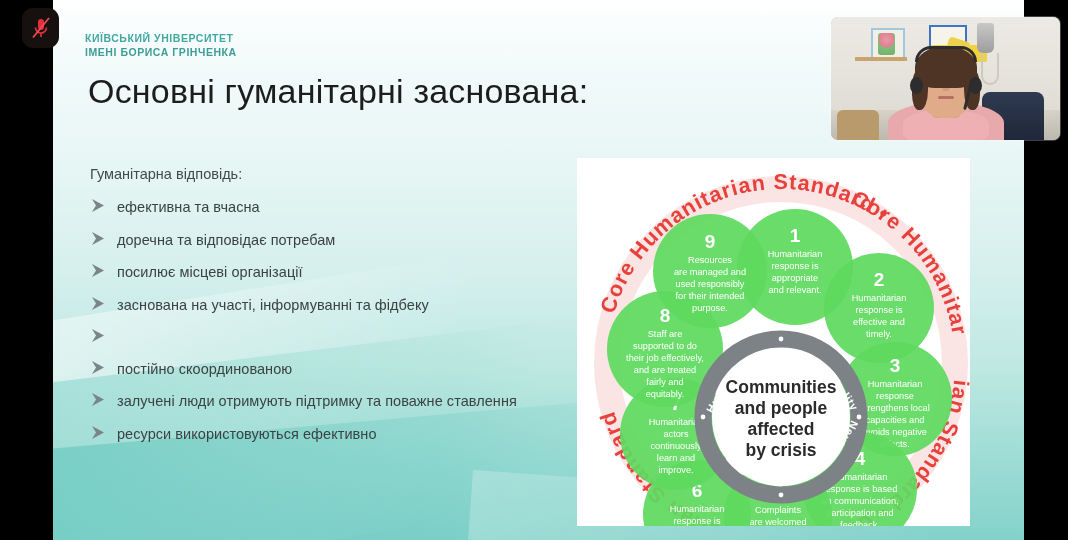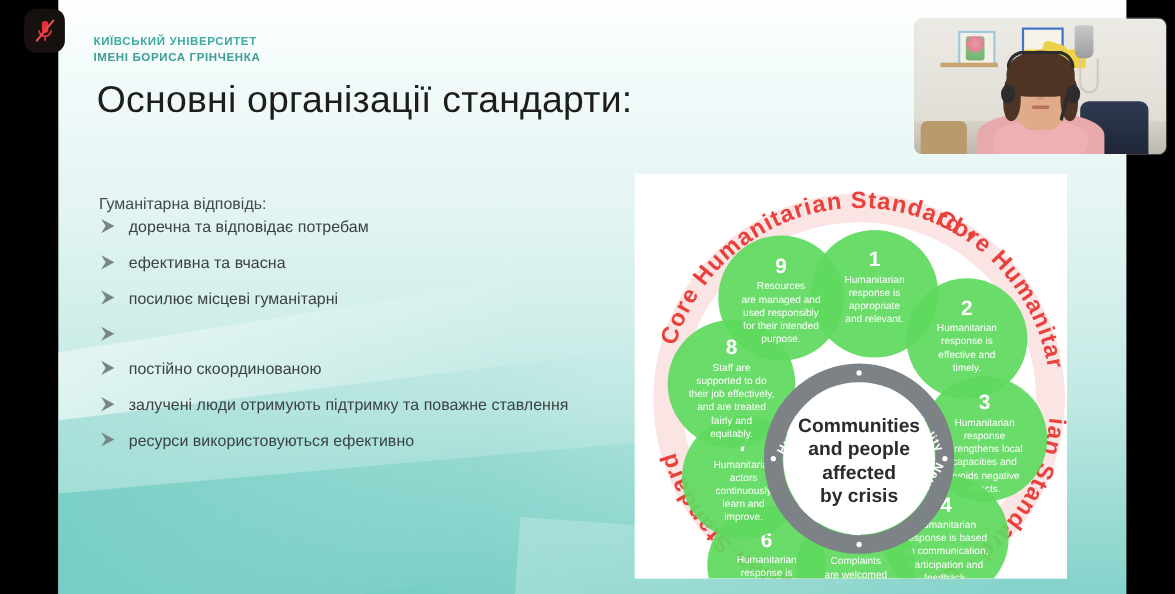--- a/index.html
+++ b/index.html
@@ -47,21 +47,21 @@
   #uni-logo div:nth-child(2){ color:#3f9c96; }
 
   
   #slide-title {
     position:absolute; left:35px; top:72px;
     font-size:34px; font-weight:400; color:#1d1d1d; letter-spacing:.2px;
   }
 
   
   #lead {
-    position:absolute; left:37px; top:178px;
+    position:absolute; left:37px; top:166px;
     font-size:14.5px; color:#43494b;
   }
   #bullets { position:absolute; left:37px; top:198px; width:520px; }
   .bullet {
     display:flex; align-items:flex-start; gap:10px;
     margin-bottom:15.5px; font-size:14.5px; color:#3c4244;
   }
   .bullet .arrow {
     flex:0 0 auto; width:17px; height:17px; margin-top:-1px;
     color:#6a7375;
@@ -215,48 +215,56 @@
     <div class="facet facet-a"></div>
     <div class="facet facet-b"></div>
     <div class="facet facet-c"></div>
     <div class="facet facet-d"></div>
 
     <div id="uni-logo">
       <div>КИЇВСЬКИЙ УНІВЕРСИТЕТ</div>
       <div>ІМЕНІ БОРИСА ГРІНЧЕНКА</div>
     </div>
 
-    <div id="slide-title">Основні організації стандарти:</div>
+    <div id="slide-title">Основні гуманітарні заснована:</div>
 
     <div id="lead">Гуманітарна відповідь:</div>
 
     <div id="bullets">
       <div class="bullet">
         <span class="arrow">
           <svg width="17" height="17" viewBox="0 0 17 17">
               <path d="M2 2 L14 8.5 L2 15 L6 8.5 Z" fill="#7b8486"></path>
             </svg>
         </span>
+        <span class="btext">ефективна та вчасна</span>
+      </div>
+      <div class="bullet">
+        <span class="arrow">
+          <svg width="17" height="17" viewBox="0 0 17 17">
+              <path d="M2 2 L14 8.5 L2 15 L6 8.5 Z" fill="#7b8486"></path>
+            </svg>
+        </span>
         <span class="btext">доречна та відповідає потребам</span>
       </div>
       <div class="bullet">
         <span class="arrow">
           <svg width="17" height="17" viewBox="0 0 17 17">
               <path d="M2 2 L14 8.5 L2 15 L6 8.5 Z" fill="#7b8486"></path>
             </svg>
         </span>
-        <span class="btext">ефективна та вчасна</span>
-      </div>
-      <div class="bullet">
-        <span class="arrow">
-          <svg width="17" height="17" viewBox="0 0 17 17">
-              <path d="M2 2 L14 8.5 L2 15 L6 8.5 Z" fill="#7b8486"></path>
-            </svg>
-        </span>
-        <span class="btext">посилює місцеві гуманітарні</span>
+        <span class="btext">посилює місцеві організації</span>
+      </div>
+      <div class="bullet">
+        <span class="arrow">
+          <svg width="17" height="17" viewBox="0 0 17 17">
+              <path d="M2 2 L14 8.5 L2 15 L6 8.5 Z" fill="#7b8486"></path>
+            </svg>
+        </span>
+        <span class="btext">заснована на участі, інформуванні та фідбеку</span>
       </div>
       <div class="bullet">
         <span class="arrow">
           <svg width="17" height="17" viewBox="0 0 17 17">
               <path d="M2 2 L14 8.5 L2 15 L6 8.5 Z" fill="#7b8486"></path>
             </svg>
         </span>
       </div>
       <div class="bullet">
         <span class="arrow">

